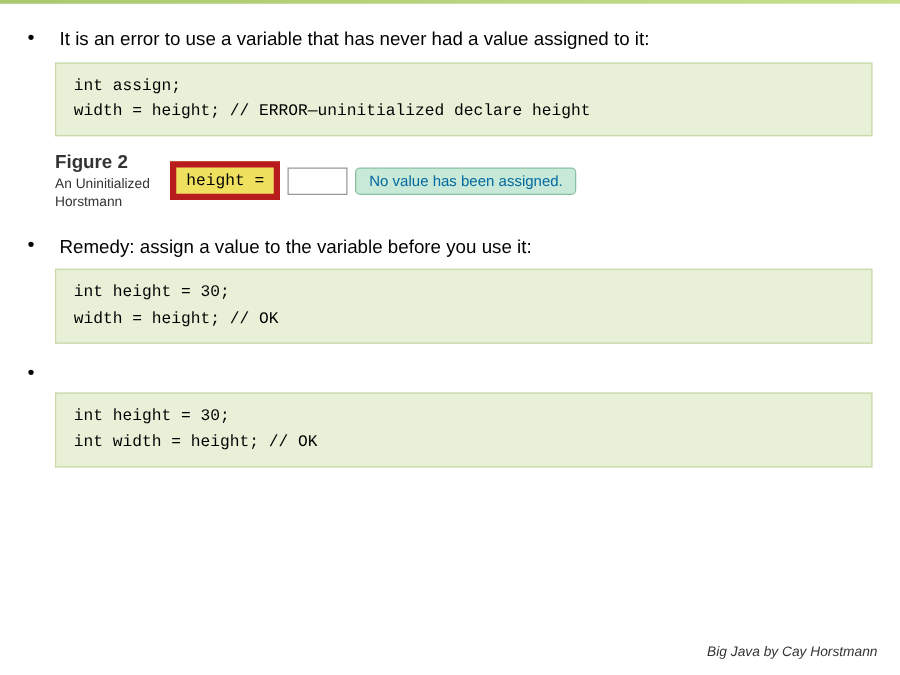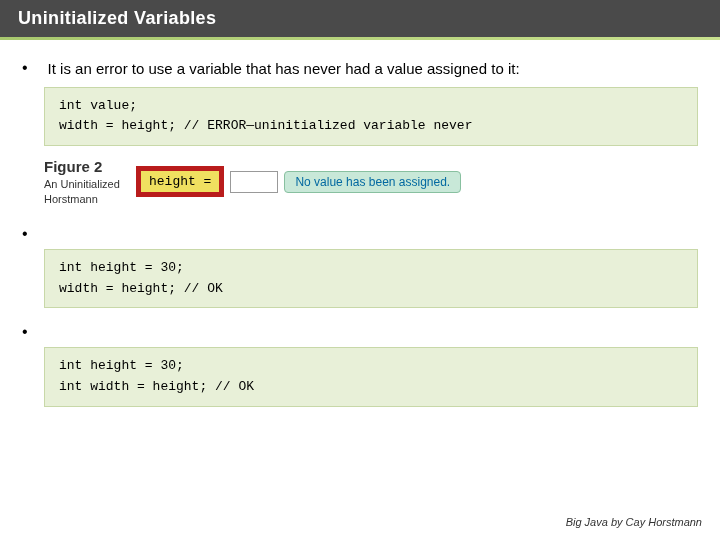--- a/index.html
+++ b/index.html
@@ -132,55 +132,53 @@
 
     .section-gap {
       height: 4px;
     }
   </style>
 </head>
 <body>
 
 <div class="page">
 
-  <div class="title-bar">
-    <span>Uninitialized Variables</span>
-  </div>
 
   <div class="divider"></div>
 
   <div class="content">
 
     <div class="bullet-item">
       <span class="bullet">•</span>
       <span class="bullet-text">It is an error to use a variable that has never had a value assigned to it:</span>
     </div>
 
     <div class="code-block">
-      <div>int value;</div>
-      <div>width = height; // ERROR—uninitialized variable never</div>
+      <div>int assign;</div>
+      <div>width = height; // ERROR—uninitialized declare height</div>
     </div>
 
     <div class="figure-area">
       <div class="figure-caption">
         <div class="fig-label">Figure 2</div>
         <div>An Uninitialized</div>
         <div>Horstmann</div>
       </div>
       <div class="figure-diagram">
         <span class="height-box">height =</span>
         <div class="empty-box"></div>
         <div class="note-bubble">No value has been assigned.</div>
       </div>
     </div>
 
     <div class="section-gap"></div>
 
     <div class="bullet-item">
       <span class="bullet">•</span>
+      <span class="bullet-text">Remedy: assign a value to the variable before you use it:</span>
     </div>
 
     <div class="code-block">
       <div>int height = 30;</div>
       <div>width = height; // OK</div>
     </div>
 
     <div class="section-gap"></div>
 
     <div class="bullet-item">

